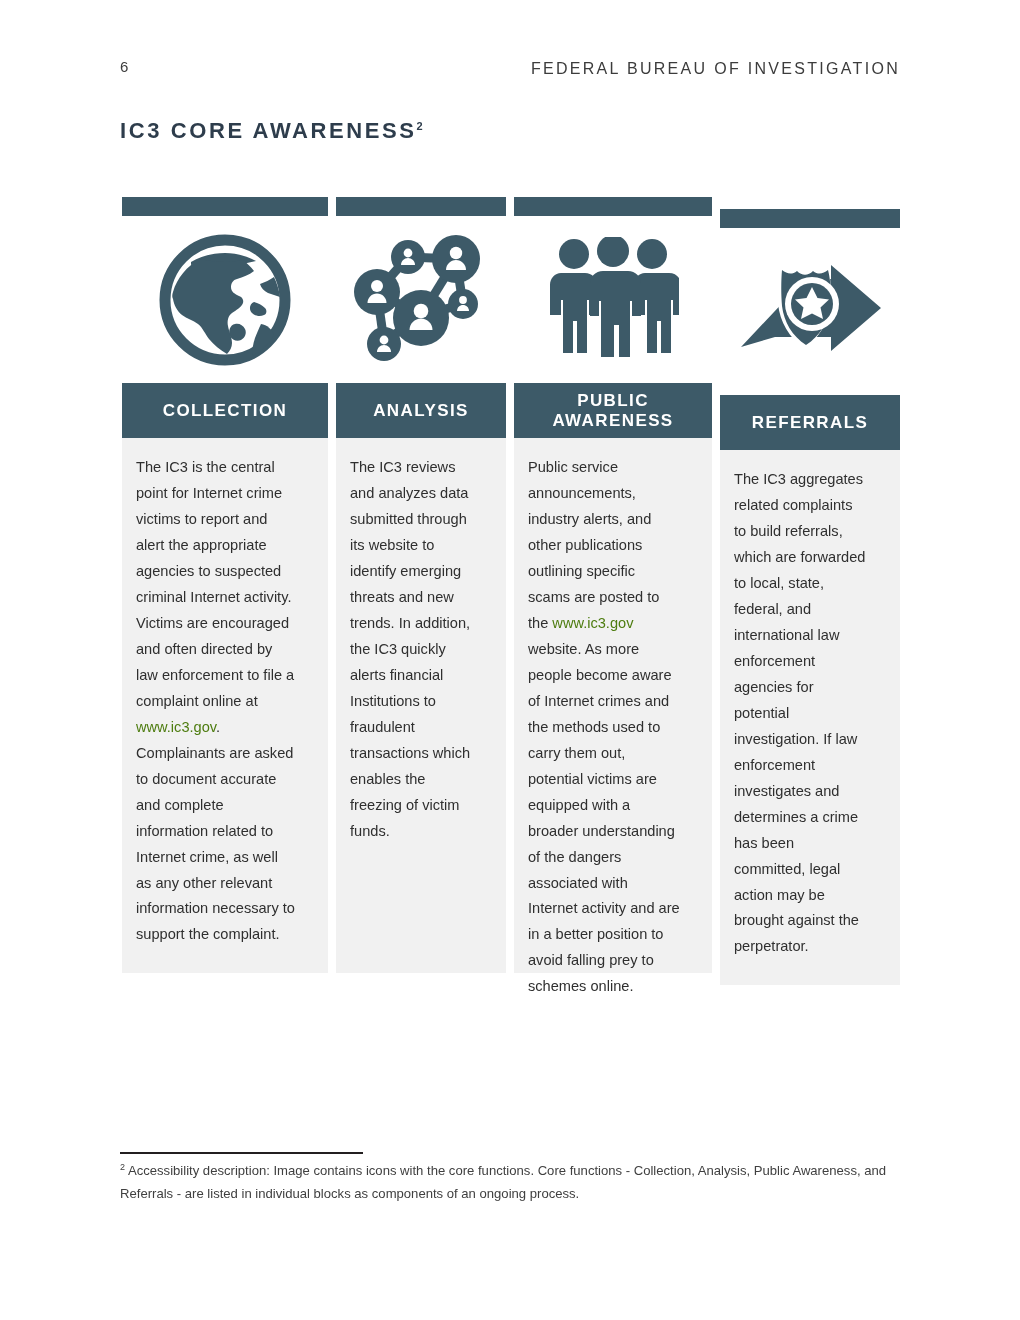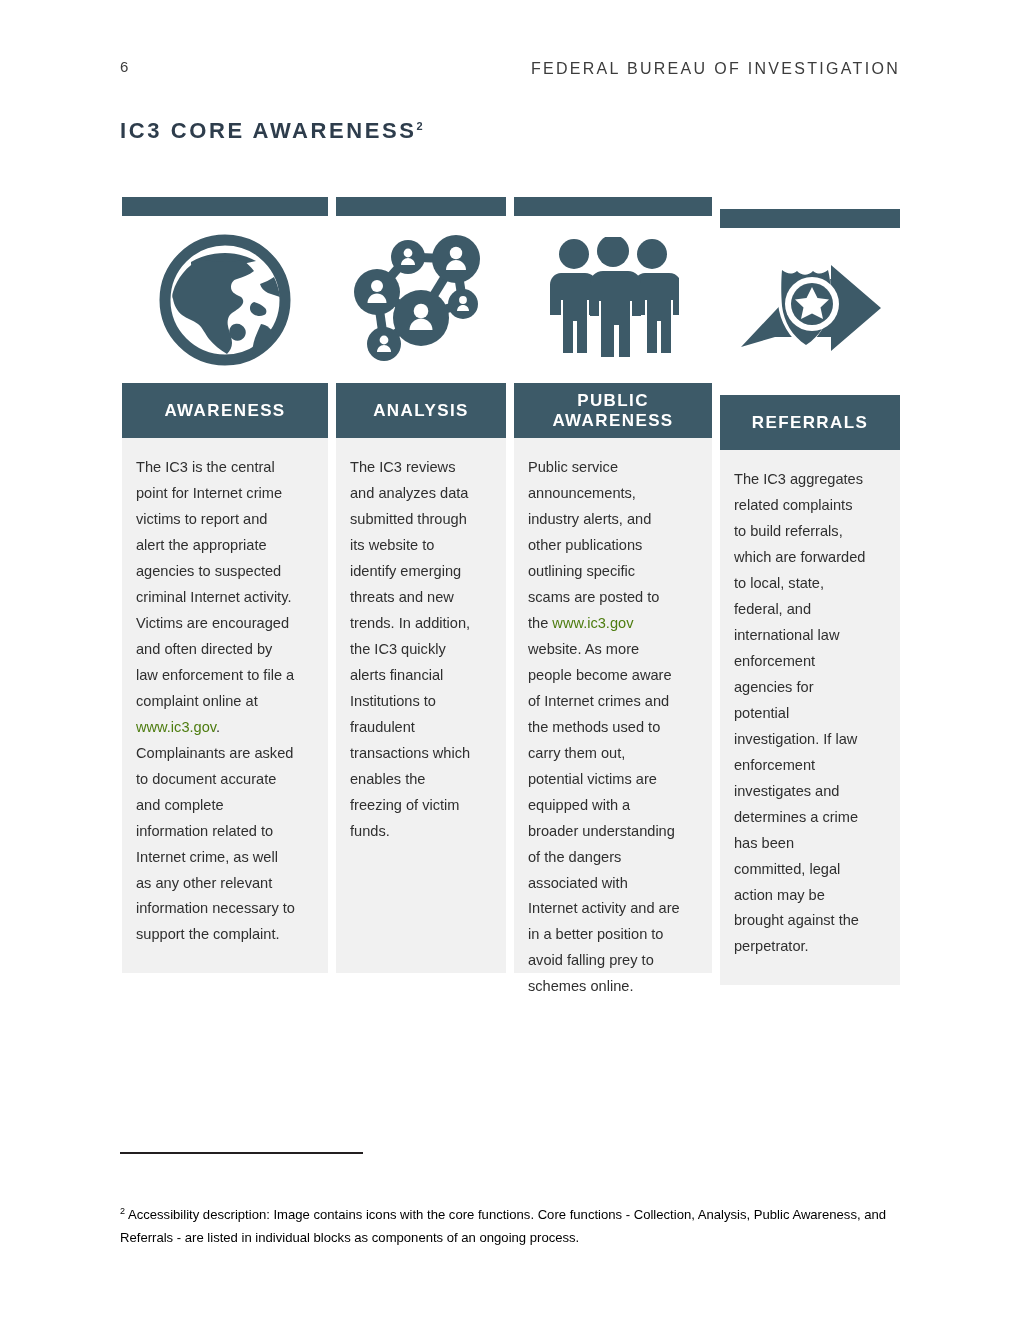--- a/index.html
+++ b/index.html
@@ -129,23 +129,22 @@
     height: 2px;
     background: #231f20;
   }
   .footnote {
     position: absolute;
     left: 120px;
     top: 1160px;
     width: 784px;
     font-size: 13.1px;
     line-height: 1.72;
-    color: #000000;
-    font-family: "Liberation Sans", sans-serif;
-    margin-top: 44px;
+    color: #404040;
+    font-family: "Liberation Sans", sans-serif;
   }
   .footnote sup {
     font-size: 9px;
     vertical-align: super;
   }
 
   
   .icon-svg { display: block; }
 </style>
 </head>
@@ -170,21 +169,21 @@
           <circle cx="68" cy="68" r="60" fill="none" stroke="#3d5a68" stroke-width="11"></circle>
           <path fill="#3d5a68" d="M34 30c10-6 22-9 34-9 11 0 22 3 31 8-6 1-12 3-18 3-8 0-15-2-23-2-9 0-17 1-24 3z"></path>
           <path fill="#3d5a68" d="M16 60c4-14 14-26 27-33 8 2 17 3 25 3 6 0 12-1 18-2 4 3 8 7 11 11-5 4-11 6-17 8-4 1-6 4-6 8 0 5 4 7 8 9 3 1 5 4 4 7-2 5-7 7-11 10-4 3-5 8-4 13 1 6 4 11 4 17 0 4-2 8-5 11-7-4-13-9-18-15-4-5-6-11-11-15-5-4-11-5-16-9-5-4-8-10-9-16-1-2-1-4 0-7z"></path>
           <path fill="#3d5a68" d="M103 52c5-2 10-4 14-7 3 6 5 13 6 20-4-1-8-3-12-4-4-2-7-5-8-9z"></path>
           <path fill="#3d5a68" d="M97 70c4 1 8 3 11 6 2 2 2 6-1 7-4 2-9 1-12-2-3-3-3-9 2-11z"></path>
           <path fill="#3d5a68" d="M78 92c4-1 8 1 10 5 2 4 0 9-4 11-4 2-9 0-11-4-2-5 0-11 5-12z"></path>
           <path fill="#3d5a68" d="M104 92c6 1 11 5 13 11-5 9-13 17-22 21 0-6 1-12 3-18 2-5 4-10 6-14z"></path>
         </svg>
       </span>
     </div>
-    <div class="label-band">AWARENESS</div>
+    <div class="label-band">COLLECTION</div>
     <div class="body-block">
       <span>The IC3 is the central point for Internet crime victims to report and alert the appropriate agencies to suspected criminal Internet activity. Victims are encouraged and often directed by law enforcement to file a complaint online at </span><span class="lnk">www.ic3.gov</span><span>. Complainants are asked to document accurate and complete information related to Internet crime, as well as any other relevant information necessary to support the complaint.</span>
     </div>
   </div>
 
   <div class="core-col col-analysis">
     <div class="top-bar"></div>
     <div class="icon-zone">
       <span>
         <svg class="icon-svg" width="140" height="136" viewBox="0 0 140 136" aria-hidden="true">

